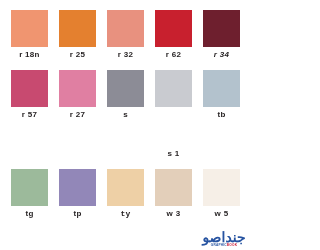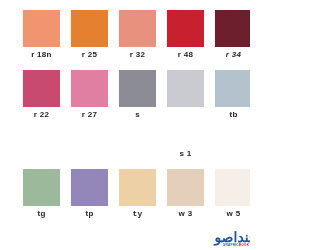--- a/index.html
+++ b/index.html
@@ -10,21 +10,21 @@
     width: 250px;
     height: 250px;
     background: #ffffff;
     font-family: "Liberation Sans", sans-serif;
     overflow: hidden;
     position: relative;
   }
 
   #palette-sheet {
     position: absolute;
-    left: 12px;
+    left: 0;
     top: 0;
     width: 250px;
     height: 250px;
     background: #ffffff;
   }
 
   .swatch-grid {
     position: absolute;
     left: 11px;
     top: 10px;
@@ -112,29 +112,29 @@
       <div class="swatch-cell">
         <div class="swatch-chip" style="background-color: rgb(228, 128, 47);"></div>
         <div class="swatch-label" style="color: rgb(35, 31, 32);">r 25</div>
       </div>
       <div class="swatch-cell">
         <div class="swatch-chip" style="background-color: rgb(232, 145, 127);"></div>
         <div class="swatch-label" style="color: rgb(35, 31, 32);">r 32</div>
       </div>
       <div class="swatch-cell">
         <div class="swatch-chip" style="background-color: rgb(200, 32, 46);"></div>
-        <div class="swatch-label" style="color: rgb(35, 31, 32);">r 48</div>
+        <div class="swatch-label" style="color: rgb(35, 31, 32);">r 62</div>
       </div>
       <div class="swatch-cell">
         <div class="swatch-chip" style="background-color: rgb(110, 31, 46);"></div>
         <div class="swatch-label" style="color: rgb(35, 31, 32); font-style: italic;">r 34</div>
       </div>
       <div class="swatch-cell">
         <div class="swatch-chip" style="background-color: rgb(200, 74, 112);"></div>
-        <div class="swatch-label" style="color: rgb(35, 31, 32);">r 22</div>
+        <div class="swatch-label" style="color: rgb(35, 31, 32);">r 57</div>
       </div>
       <div class="swatch-cell">
         <div class="swatch-chip" style="background-color: rgb(224, 127, 162);"></div>
         <div class="swatch-label" style="color: rgb(35, 31, 32);">r 27</div>
       </div>
       <div class="swatch-cell">
         <div class="swatch-chip" style="background-color: rgb(140, 140, 150);"></div>
         <div class="swatch-label" style="color: rgb(35, 31, 32);">s</div>
       </div>
       <div class="swatch-cell">

